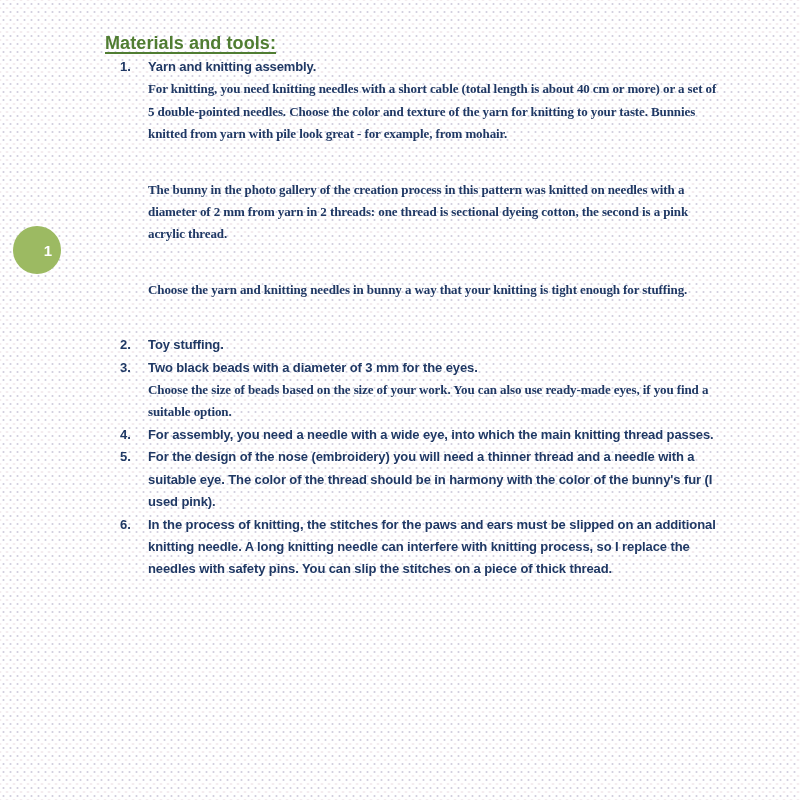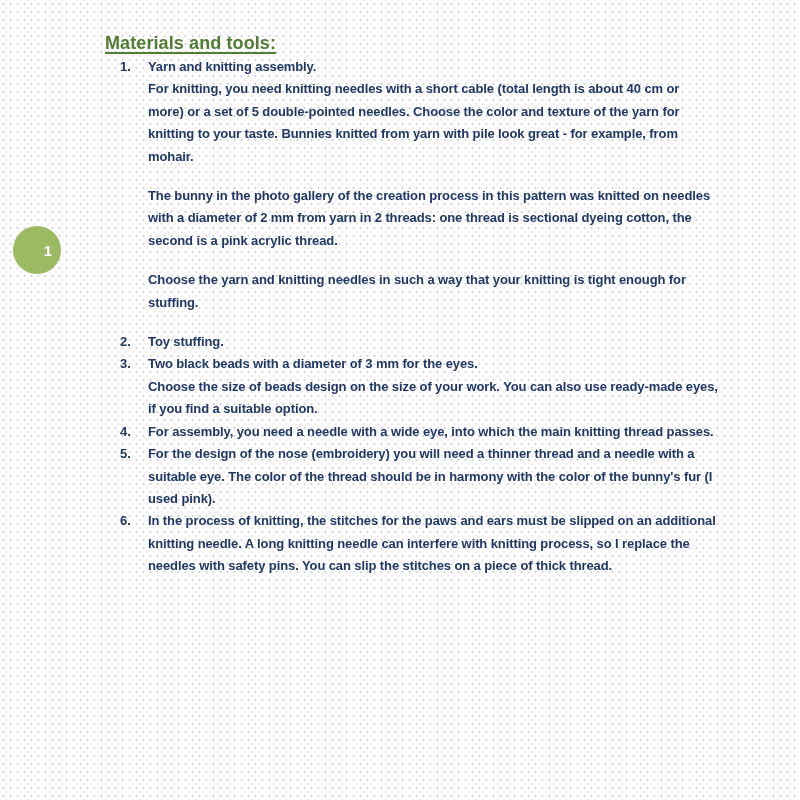--- a/index.html
+++ b/index.html
@@ -35,23 +35,23 @@
     color:var(--badge-text);font-size:15px;font-weight:bold;
   }
   .content{
     position:absolute;left:120px;top:56px;width:600px;
     color:var(--body-navy);font-size:13px;font-weight:bold;
     line-height:22.4px;letter-spacing:-0.1px;
   }
   .row{display:flex;align-items:flex-start;}
   .row .marker{flex:none;width:28px;}
   .row .text{flex:1;max-width:570px;}
-  .para{padding-left:28px;}
+  .para{padding-left:28px;font-family:Liberation Serif, serif;}
   .para .text{max-width:570px;}
-  .gap{margin-top:17px;}
+  .gap{margin-top:33px;}
 </style>
 </head>
 <body>
 
 <div class="page-badge">
   <span>1</span>
 </div>
 
 <h1 class="page-title">Materials and tools:</h1>
 
@@ -65,36 +65,36 @@
   <div class="para">
     <div class="text">For knitting, you need knitting needles with a short cable (total length is about 40 cm or more) or a set of 5 double-pointed needles. Choose the color and texture of the yarn for knitting to your taste. Bunnies knitted from yarn with pile look great - for example, from mohair.</div>
   </div>
 
 
   <div class="para gap">
     <div class="text">The bunny in the photo gallery of the creation process in this pattern was knitted on needles with a diameter of 2 mm from yarn in 2 threads: one thread is sectional dyeing cotton, the second is a pink acrylic thread.</div>
   </div>
 
   <div class="para gap">
-    <div class="text">Choose the yarn and knitting needles in such a way that your knitting is tight enough for stuffing.</div>
+    <div class="text">Choose the yarn and knitting needles in bunny a way that your knitting is tight enough for stuffing.</div>
   </div>
 
 
   <div class="row gap">
     <span class="marker">2.</span>
     <div class="text">Toy stuffing.</div>
   </div>
 
   <div class="row">
     <span class="marker">3.</span>
     <div class="text">Two black beads with a diameter of 3 mm for the eyes.</div>
   </div>
 
   <div class="para">
-    <div class="text">Choose the size of beads design on the size of your work. You can also use ready-made eyes, if you find a suitable option.</div>
+    <div class="text">Choose the size of beads based on the size of your work. You can also use ready-made eyes, if you find a suitable option.</div>
   </div>
 
   <div class="row">
     <span class="marker">4.</span>
     <div class="text">For assembly, you need a needle with a wide eye, into which the main knitting thread passes.</div>
   </div>
 
   <div class="row">
     <span class="marker">5.</span>
     <div class="text">For the design of the nose (embroidery) you will need a thinner thread and a needle with a suitable eye. The color of the thread should be in harmony with the color of the bunny's fur (I used pink).</div>

